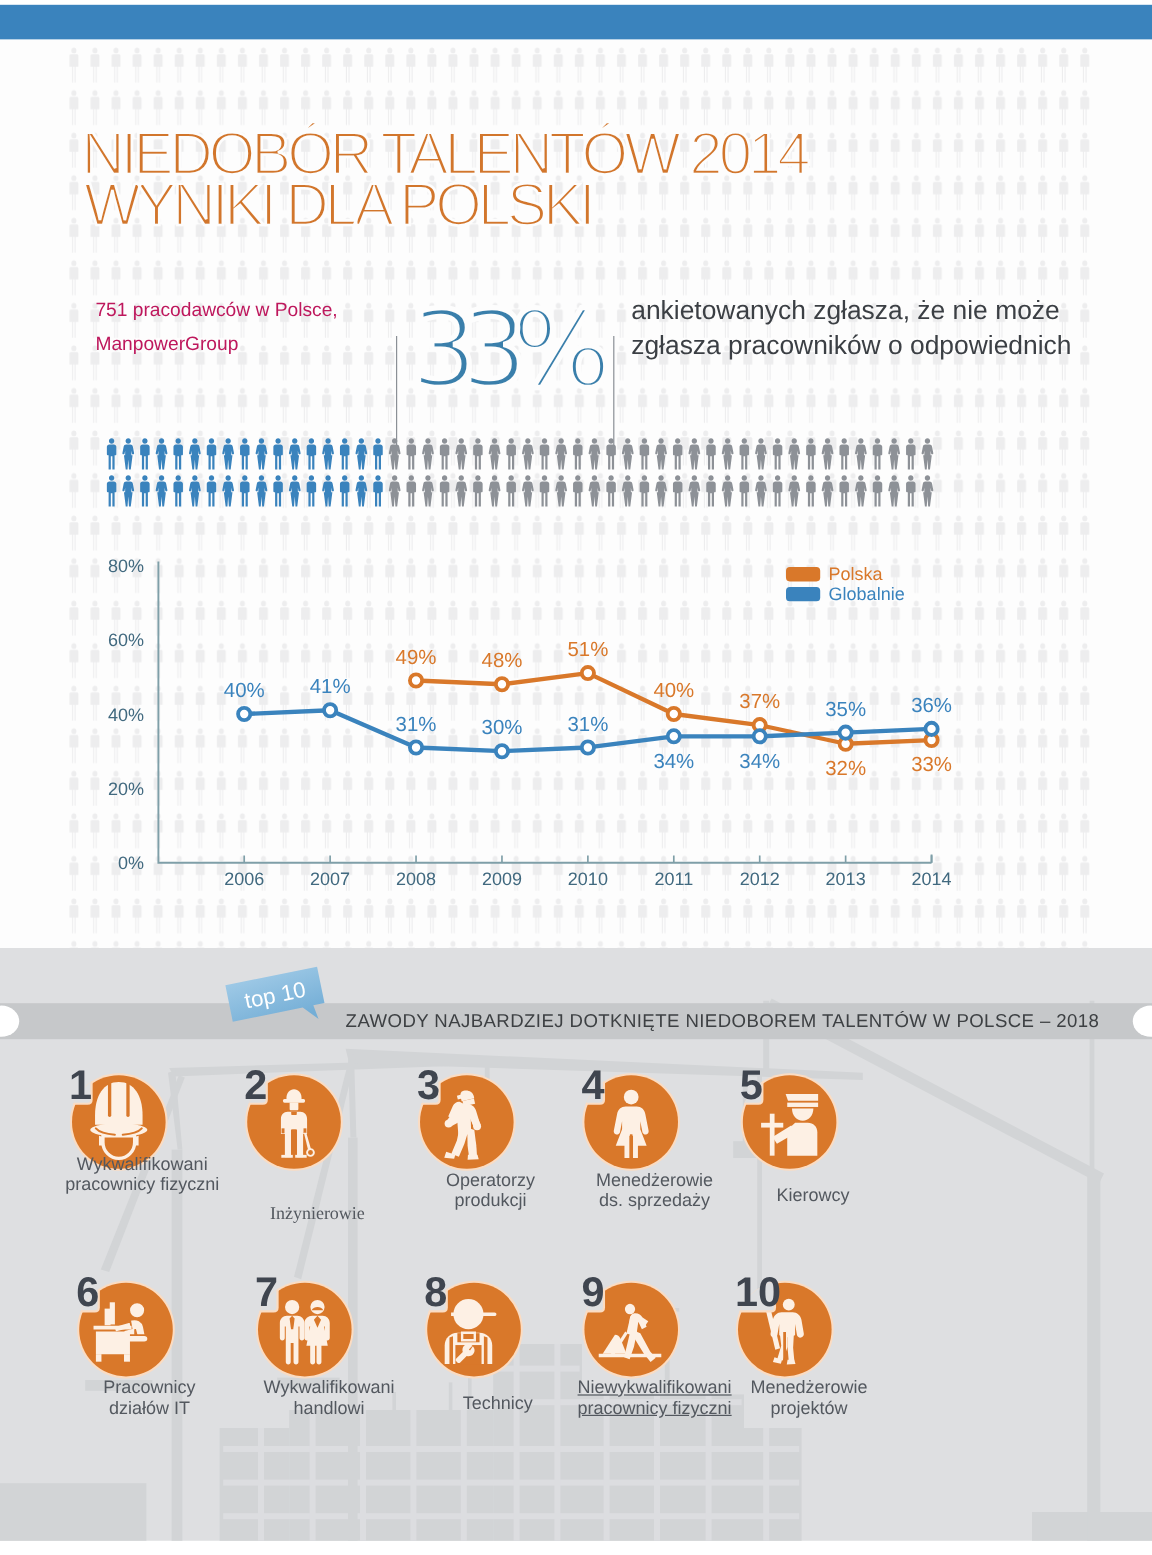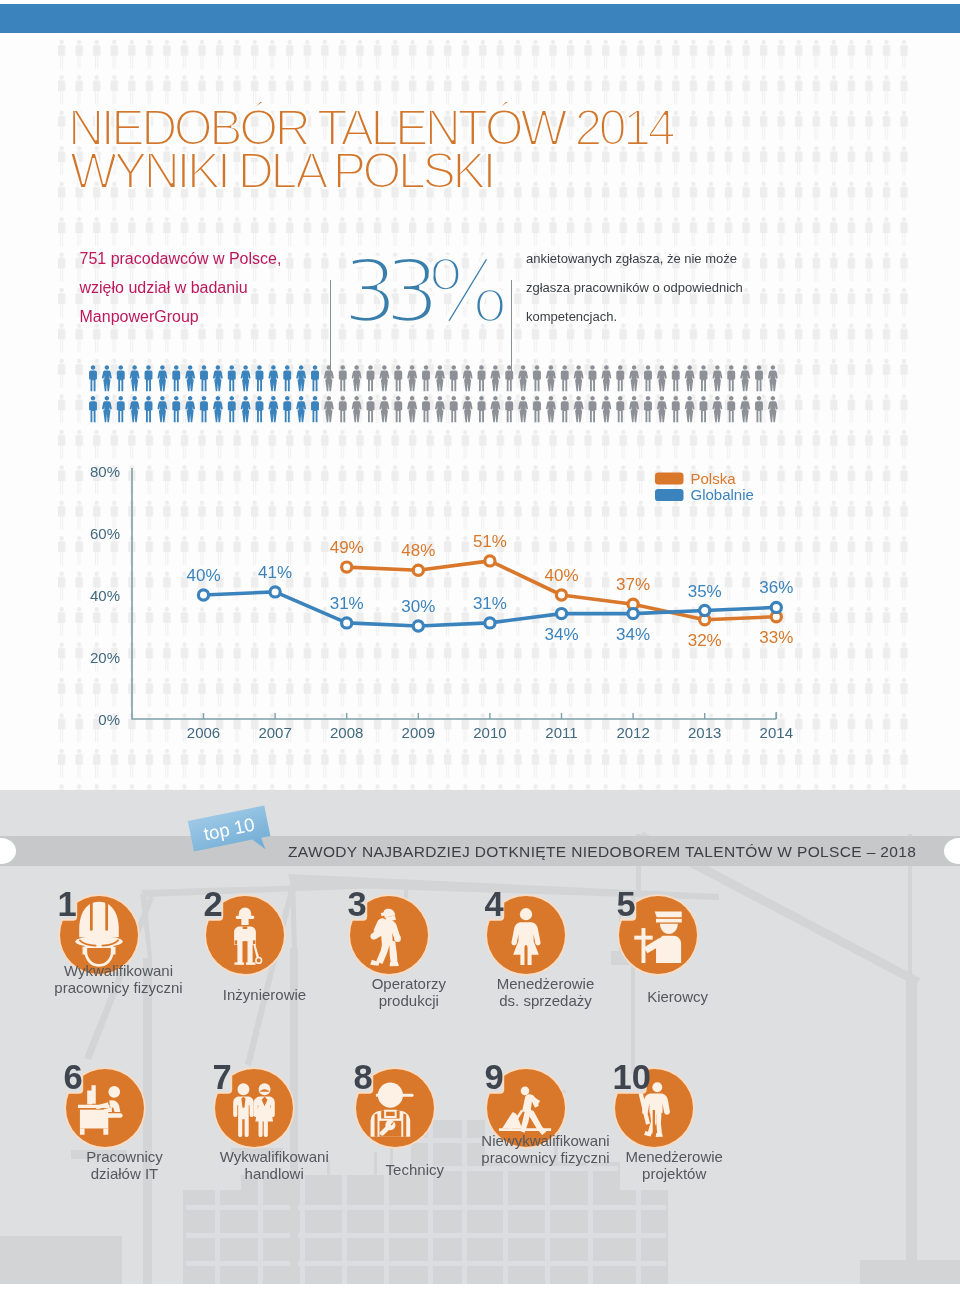--- a/index.html
+++ b/index.html
@@ -16,21 +16,21 @@
   .upper{position:absolute;left:0;top:33px;width:960px;height:757px;background:#fdfdfd;overflow:hidden;}
   .patt{position:absolute;left:57px;top:3px;width:858px;height:755px;opacity:1;}
 
   
   .headline{position:absolute;left:70px;top:38px;}
   text.hl{font-family:"Liberation Sans",sans-serif;font-size:50px;fill:#d2762c;
           letter-spacing:-3.4px;stroke:#fdfdfd;stroke-width:2.2;paint-order:fill stroke;}
 
   
   .introL{position:absolute;left:79.5px;top:212px;width:280px;color:#be185d;font-size:16px;line-height:28.8px;white-space:nowrap;}
-  .introR{position:absolute;left:526px;top:212px;width:350px;color:#3b3f44;font-size:13px;line-height:28.8px;white-space:nowrap;}
+  .introR{position:absolute;left:526px;top:212px;width:350px;color:#3b3f44;font-size:22px;line-height:28.8px;white-space:nowrap;}
   .bigpct{position:absolute;left:329px;top:191px;}
   text.pct{font-family:"DejaVu Sans",sans-serif;font-size:88px;fill:#3a7fab;
            letter-spacing:-14px;stroke:#fdfdfd;stroke-width:4.4;paint-order:fill stroke;}
   .vr{position:absolute;width:1.4px;background:#8b9096;}
 
   
   .peoplerow{position:absolute;left:87.8px;top:331.8px;}
 
   
   .chart{position:absolute;left:0;top:408px;width:960px;height:340px;}
@@ -71,32 +71,30 @@
       <rect x="0" y="0" width="858" height="755" fill="url(#peoplePat)"></rect>
     </svg>
 
     <svg class="headline" width="860" height="130" viewBox="0 0 860 130" xmlns="http://www.w3.org/2000/svg">
       <text class="hl" x="-2" y="74">NIEDOBÓR TALENTÓW 2014</text>
       <text class="hl" x="0" y="116.8">WYNIKI DLA POLSKI</text>
     </svg>
 
     <div class="introL">
       <div>751 pracodawców w Polsce,</div>
-      <div>wzięło udział w badaniu</div>
       <div>ManpowerGroup</div>
     </div>
     <div class="vr" style="left:329.5px;top:246.5px;height:96px;"></div>
     <svg class="bigpct" width="180" height="160" viewBox="0 0 180 160" xmlns="http://www.w3.org/2000/svg">
       <text class="pct" x="13" y="98">33%</text>
     </svg>
     <div class="vr" style="left:510.5px;top:246.5px;height:96px;"></div>
     <div class="introR">
       <div>ankietowanych zgłasza, że nie może</div>
       <div>zgłasza pracowników o odpowiednich</div>
-      <div>kompetencjach.</div>
     </div>
 
     <svg class="peoplerow" width="700" height="62" viewBox="0 0 700 62" xmlns="http://www.w3.org/2000/svg" id="peoplerow">
         <path d="M5.0 0.2 C6.25 0.2 7.25 1.2 7.25 2.45 C7.25 3.7 6.25 4.7 5.0 4.7 C3.75 4.7 2.75 3.7 2.75 2.45 C2.75 1.2 3.75 0.2 5.0 0.2 Z M3.15 5.4 L6.85 5.4 C8.1 5.4 8.95 6.2 8.95 7.35 L8.95 13.6 C8.95 14.15 8.6 14.45 8.15 14.45 L7.5 14.45 L7.5 26.3 L5.65 26.3 L5.65 15.2 L4.35 15.2 L4.35 26.3 L2.5 26.3 L2.5 14.45 L1.85 14.45 C1.4 14.45 1.05 14.15 1.05 13.6 L1.05 7.35 C1.05 6.2 1.9 5.4 3.15 5.4 Z" fill="#3a83bd" transform="translate(0.00,0.00)"></path>
         <path d="M5.0 0.2 C6.25 0.2 7.25 1.2 7.25 2.45 C7.25 3.7 6.25 4.7 5.0 4.7 C3.75 4.7 2.75 3.7 2.75 2.45 C2.75 1.2 3.75 0.2 5.0 0.2 Z M3.3 5.4 L6.7 5.4 C7.9 5.4 8.6 6.05 8.85 7.2 L9.85 12.4 C9.95 13.0 9.65 13.45 9.1 13.5 L8.2 13.6 L7.6 10.6 L7.6 14.4 L8.6 14.4 L7.1 26.3 L5.6 26.3 L5.0 17.9 L4.4 26.3 L2.9 26.3 L1.4 14.4 L2.4 14.4 L2.4 10.6 L1.8 13.6 L0.9 13.5 C0.35 13.45 0.05 13.0 0.15 12.4 L1.15 7.2 C1.4 6.05 2.1 5.4 3.3 5.4 Z" fill="#3a83bd" transform="translate(13.88,0.00)"></path>
         <path d="M5.0 0.2 C6.25 0.2 7.25 1.2 7.25 2.45 C7.25 3.7 6.25 4.7 5.0 4.7 C3.75 4.7 2.75 3.7 2.75 2.45 C2.75 1.2 3.75 0.2 5.0 0.2 Z M3.15 5.4 L6.85 5.4 C8.1 5.4 8.95 6.2 8.95 7.35 L8.95 13.6 C8.95 14.15 8.6 14.45 8.15 14.45 L7.5 14.45 L7.5 26.3 L5.65 26.3 L5.65 15.2 L4.35 15.2 L4.35 26.3 L2.5 26.3 L2.5 14.45 L1.85 14.45 C1.4 14.45 1.05 14.15 1.05 13.6 L1.05 7.35 C1.05 6.2 1.9 5.4 3.15 5.4 Z" fill="#3a83bd" transform="translate(27.75,0.00)"></path>
         <path d="M5.0 0.2 C6.25 0.2 7.25 1.2 7.25 2.45 C7.25 3.7 6.25 4.7 5.0 4.7 C3.75 4.7 2.75 3.7 2.75 2.45 C2.75 1.2 3.75 0.2 5.0 0.2 Z M3.3 5.4 L6.7 5.4 C7.9 5.4 8.6 6.05 8.85 7.2 L9.85 12.4 C9.95 13.0 9.65 13.45 9.1 13.5 L8.2 13.6 L7.6 10.6 L7.6 14.4 L8.6 14.4 L7.1 26.3 L5.6 26.3 L5.0 17.9 L4.4 26.3 L2.9 26.3 L1.4 14.4 L2.4 14.4 L2.4 10.6 L1.8 13.6 L0.9 13.5 C0.35 13.45 0.05 13.0 0.15 12.4 L1.15 7.2 C1.4 6.05 2.1 5.4 3.3 5.4 Z" fill="#3a83bd" transform="translate(41.63,0.00)"></path>
         <path d="M5.0 0.2 C6.25 0.2 7.25 1.2 7.25 2.45 C7.25 3.7 6.25 4.7 5.0 4.7 C3.75 4.7 2.75 3.7 2.75 2.45 C2.75 1.2 3.75 0.2 5.0 0.2 Z M3.15 5.4 L6.85 5.4 C8.1 5.4 8.95 6.2 8.95 7.35 L8.95 13.6 C8.95 14.15 8.6 14.45 8.15 14.45 L7.5 14.45 L7.5 26.3 L5.65 26.3 L5.65 15.2 L4.35 15.2 L4.35 26.3 L2.5 26.3 L2.5 14.45 L1.85 14.45 C1.4 14.45 1.05 14.15 1.05 13.6 L1.05 7.35 C1.05 6.2 1.9 5.4 3.15 5.4 Z" fill="#3a83bd" transform="translate(55.50,0.00)"></path>
         <path d="M5.0 0.2 C6.25 0.2 7.25 1.2 7.25 2.45 C7.25 3.7 6.25 4.7 5.0 4.7 C3.75 4.7 2.75 3.7 2.75 2.45 C2.75 1.2 3.75 0.2 5.0 0.2 Z M3.3 5.4 L6.7 5.4 C7.9 5.4 8.6 6.05 8.85 7.2 L9.85 12.4 C9.95 13.0 9.65 13.45 9.1 13.5 L8.2 13.6 L7.6 10.6 L7.6 14.4 L8.6 14.4 L7.1 26.3 L5.6 26.3 L5.0 17.9 L4.4 26.3 L2.9 26.3 L1.4 14.4 L2.4 14.4 L2.4 10.6 L1.8 13.6 L0.9 13.5 C0.35 13.45 0.05 13.0 0.15 12.4 L1.15 7.2 C1.4 6.05 2.1 5.4 3.3 5.4 Z" fill="#3a83bd" transform="translate(69.38,0.00)"></path>
         <path d="M5.0 0.2 C6.25 0.2 7.25 1.2 7.25 2.45 C7.25 3.7 6.25 4.7 5.0 4.7 C3.75 4.7 2.75 3.7 2.75 2.45 C2.75 1.2 3.75 0.2 5.0 0.2 Z M3.15 5.4 L6.85 5.4 C8.1 5.4 8.95 6.2 8.95 7.35 L8.95 13.6 C8.95 14.15 8.6 14.45 8.15 14.45 L7.5 14.45 L7.5 26.3 L5.65 26.3 L5.65 15.2 L4.35 15.2 L4.35 26.3 L2.5 26.3 L2.5 14.45 L1.85 14.45 C1.4 14.45 1.05 14.15 1.05 13.6 L1.05 7.35 C1.05 6.2 1.9 5.4 3.15 5.4 Z" fill="#3a83bd" transform="translate(83.25,0.00)"></path>
@@ -415,21 +413,21 @@
               <clipPath id="clipBadge1">
                 <circle cx="0" cy="0" r="40.7"></circle>
               </clipPath>
             </defs>
             <g clip-path="url(#clipBadge1)">
               <path d="M-60 -60 L-21.8 -60 L-21.8 -18.5 Q-21.8 -14.3 -26 -14.3 L-60 -14.3 Z" fill="#fbdcc2"></path>
               <path d="M-60 -60 L-23.6 -60 L-23.6 -18.5 Q-23.6 -16.1 -26 -16.1 L-60 -16.1 Z" fill="#dedfe1"></path>
             </g>
             <text x="-41.5" y="-19.5" font-family="&quot;Liberation Sans&quot;,sans-serif" font-size="34.5" font-weight="bold" fill="#3f454f">2</text>
           </svg>
-          <div class="lab" style="top: 51px;">
+          <div class="lab" style="top: 69px; font-family: Liberation Serif, serif;">
             <div>Inżynierowie</div>
           </div>
         </div>
         <div class="occ" style="left: 388.8px; top: 145px;">
           <svg width="160" height="130" viewBox="-80 -58 160 130" style="left: -80px; top: -58px;">
             <circle cx="0" cy="0" r="40.7" fill="#fbdcc2"></circle>
             <circle cx="0" cy="0" r="39" fill="#d9782a"></circle>
             <g transform="translate(-33,-32) scale(0.66)" fill="#fdf0e4">
               <path d="M46 9 C52 7.6 57.5 10.5 58.8 15.8 L59.4 18.6 L43.5 22.3 L42.8 19.3 C41.6 14 41.2 10.2 46 9 Z"></path>
               <path d="M37.5 15.2 L44 13.6 L45.2 18.5 L38.7 20.1 Z"></path>
@@ -631,21 +629,21 @@
               <clipPath id="clipBadge8">
                 <circle cx="0" cy="0" r="40.7"></circle>
               </clipPath>
             </defs>
             <g clip-path="url(#clipBadge8)">
               <path d="M-60 -60 L-21.8 -60 L-21.8 -18.5 Q-21.8 -14.3 -26 -14.3 L-60 -14.3 Z" fill="#fbdcc2"></path>
               <path d="M-60 -60 L-23.6 -60 L-23.6 -18.5 Q-23.6 -16.1 -26 -16.1 L-60 -16.1 Z" fill="#dedfe1"></path>
             </g>
             <text x="-41.5" y="-19.5" font-family="&quot;Liberation Sans&quot;,sans-serif" font-size="34.5" font-weight="bold" fill="#3f454f">9</text>
           </svg>
-          <div class="lab" style="top: 24px;">
+          <div class="lab" style="top: 40px; text-decoration: underline;">
             <div>Niewykwalifikowani</div>
             <div>pracownicy fizyczni</div>
           </div>
         </div>
         <div class="occ" style="left: 654.2px; top: 318px;">
           <svg width="160" height="130" viewBox="-80 -58 160 130" style="left: -80px; top: -58px;">
             <circle cx="0" cy="0" r="40.7" fill="#fbdcc2"></circle>
             <circle cx="0" cy="0" r="39" fill="#d9782a"></circle>
             <g transform="translate(-33,-32) scale(0.66)" fill="#fdf0e4">
               <circle cx="55" cy="17" r="7.5"></circle>

